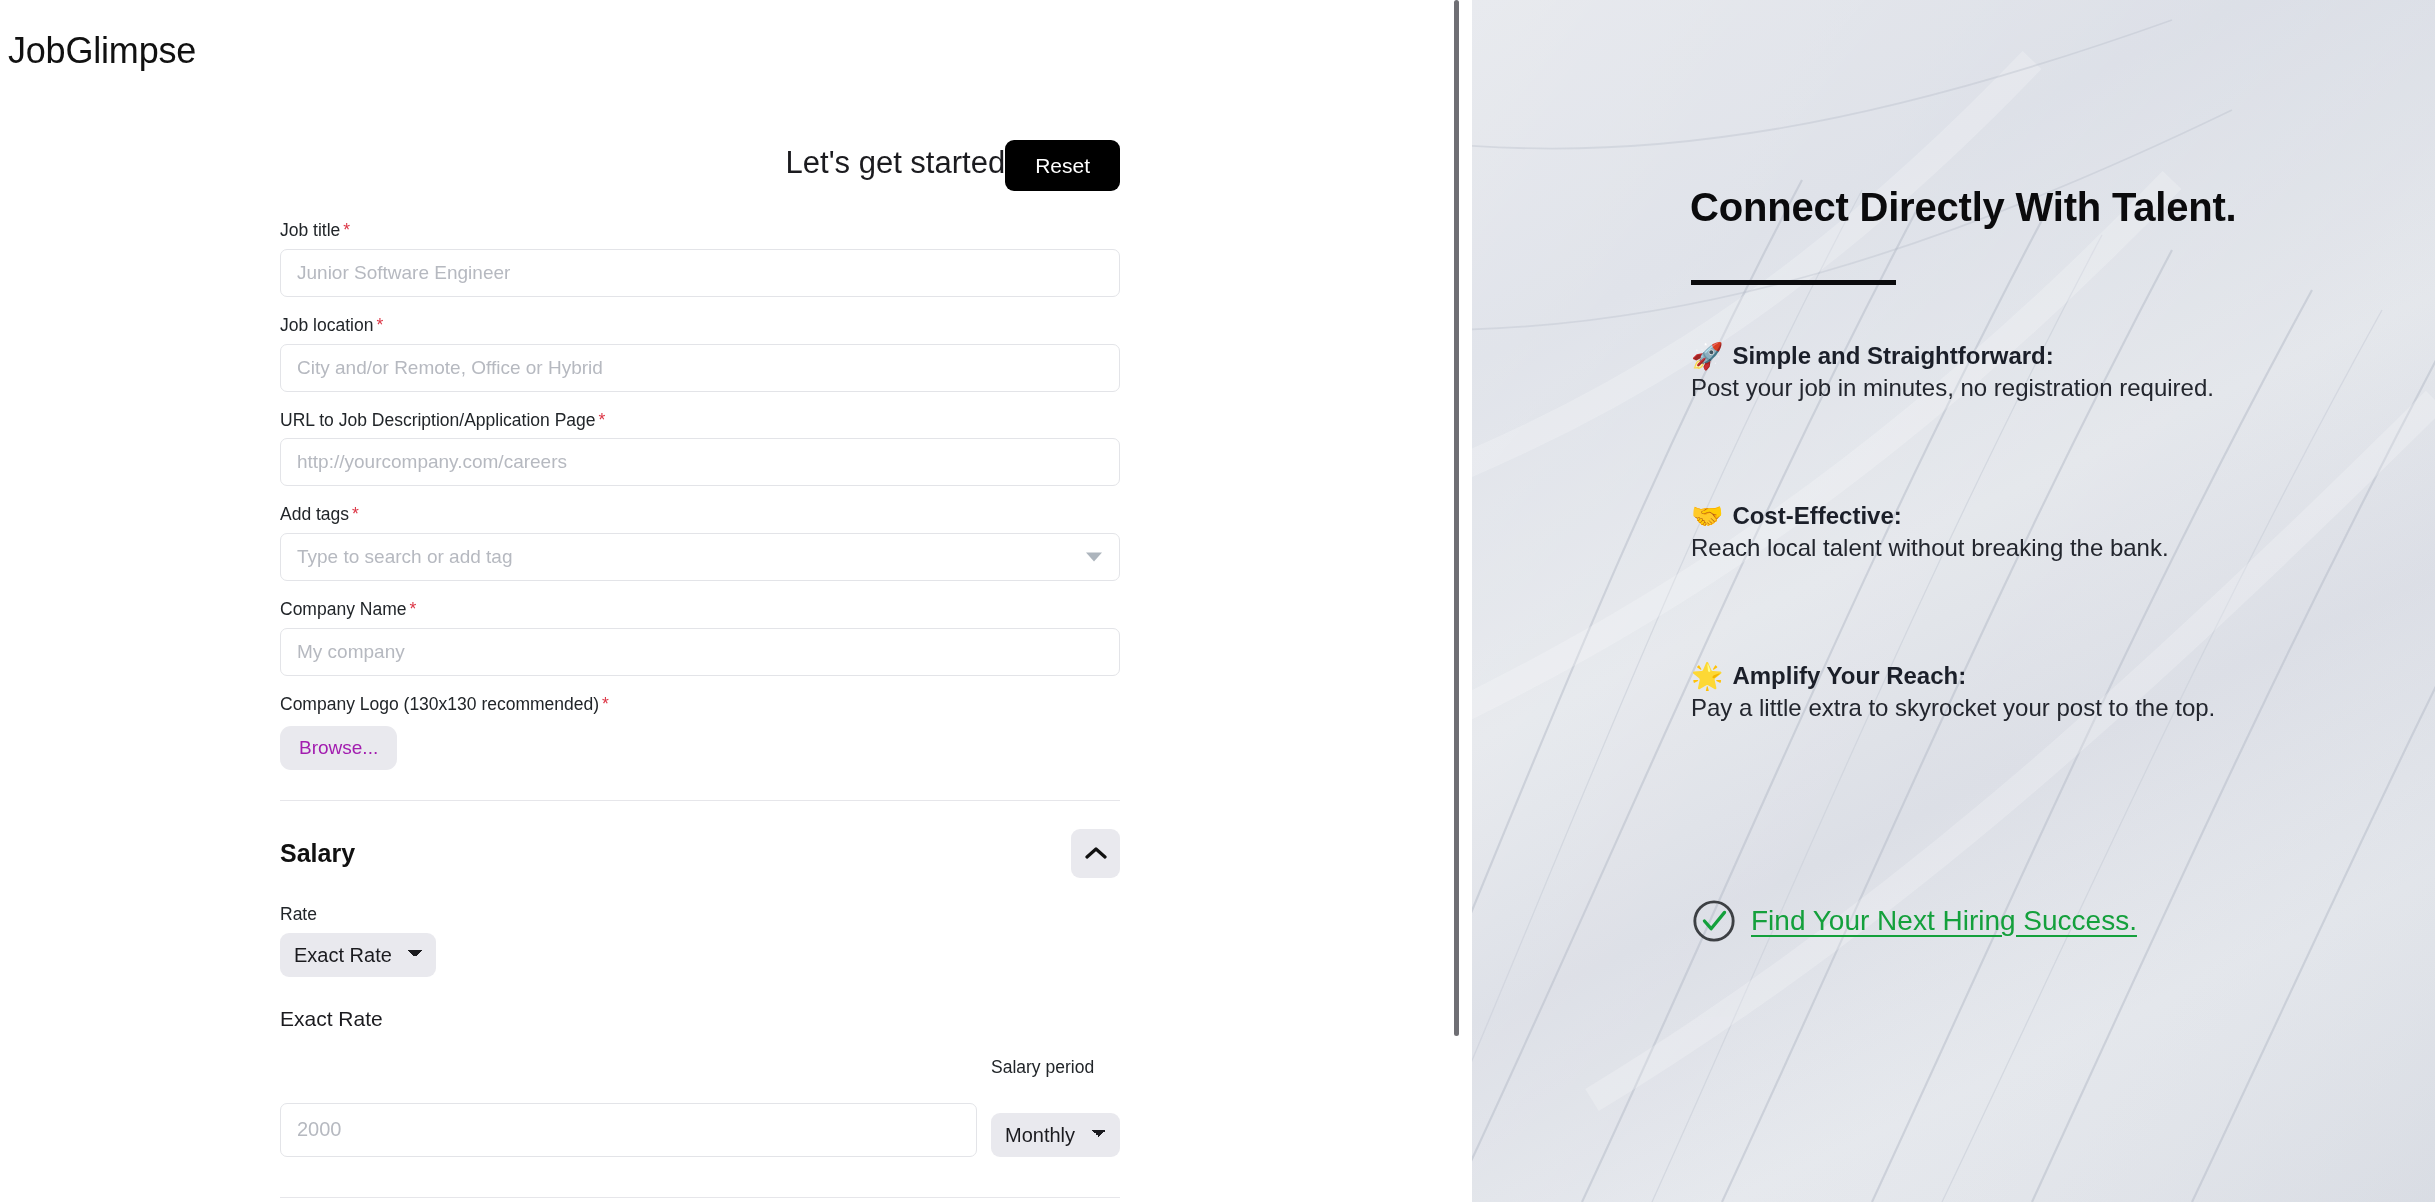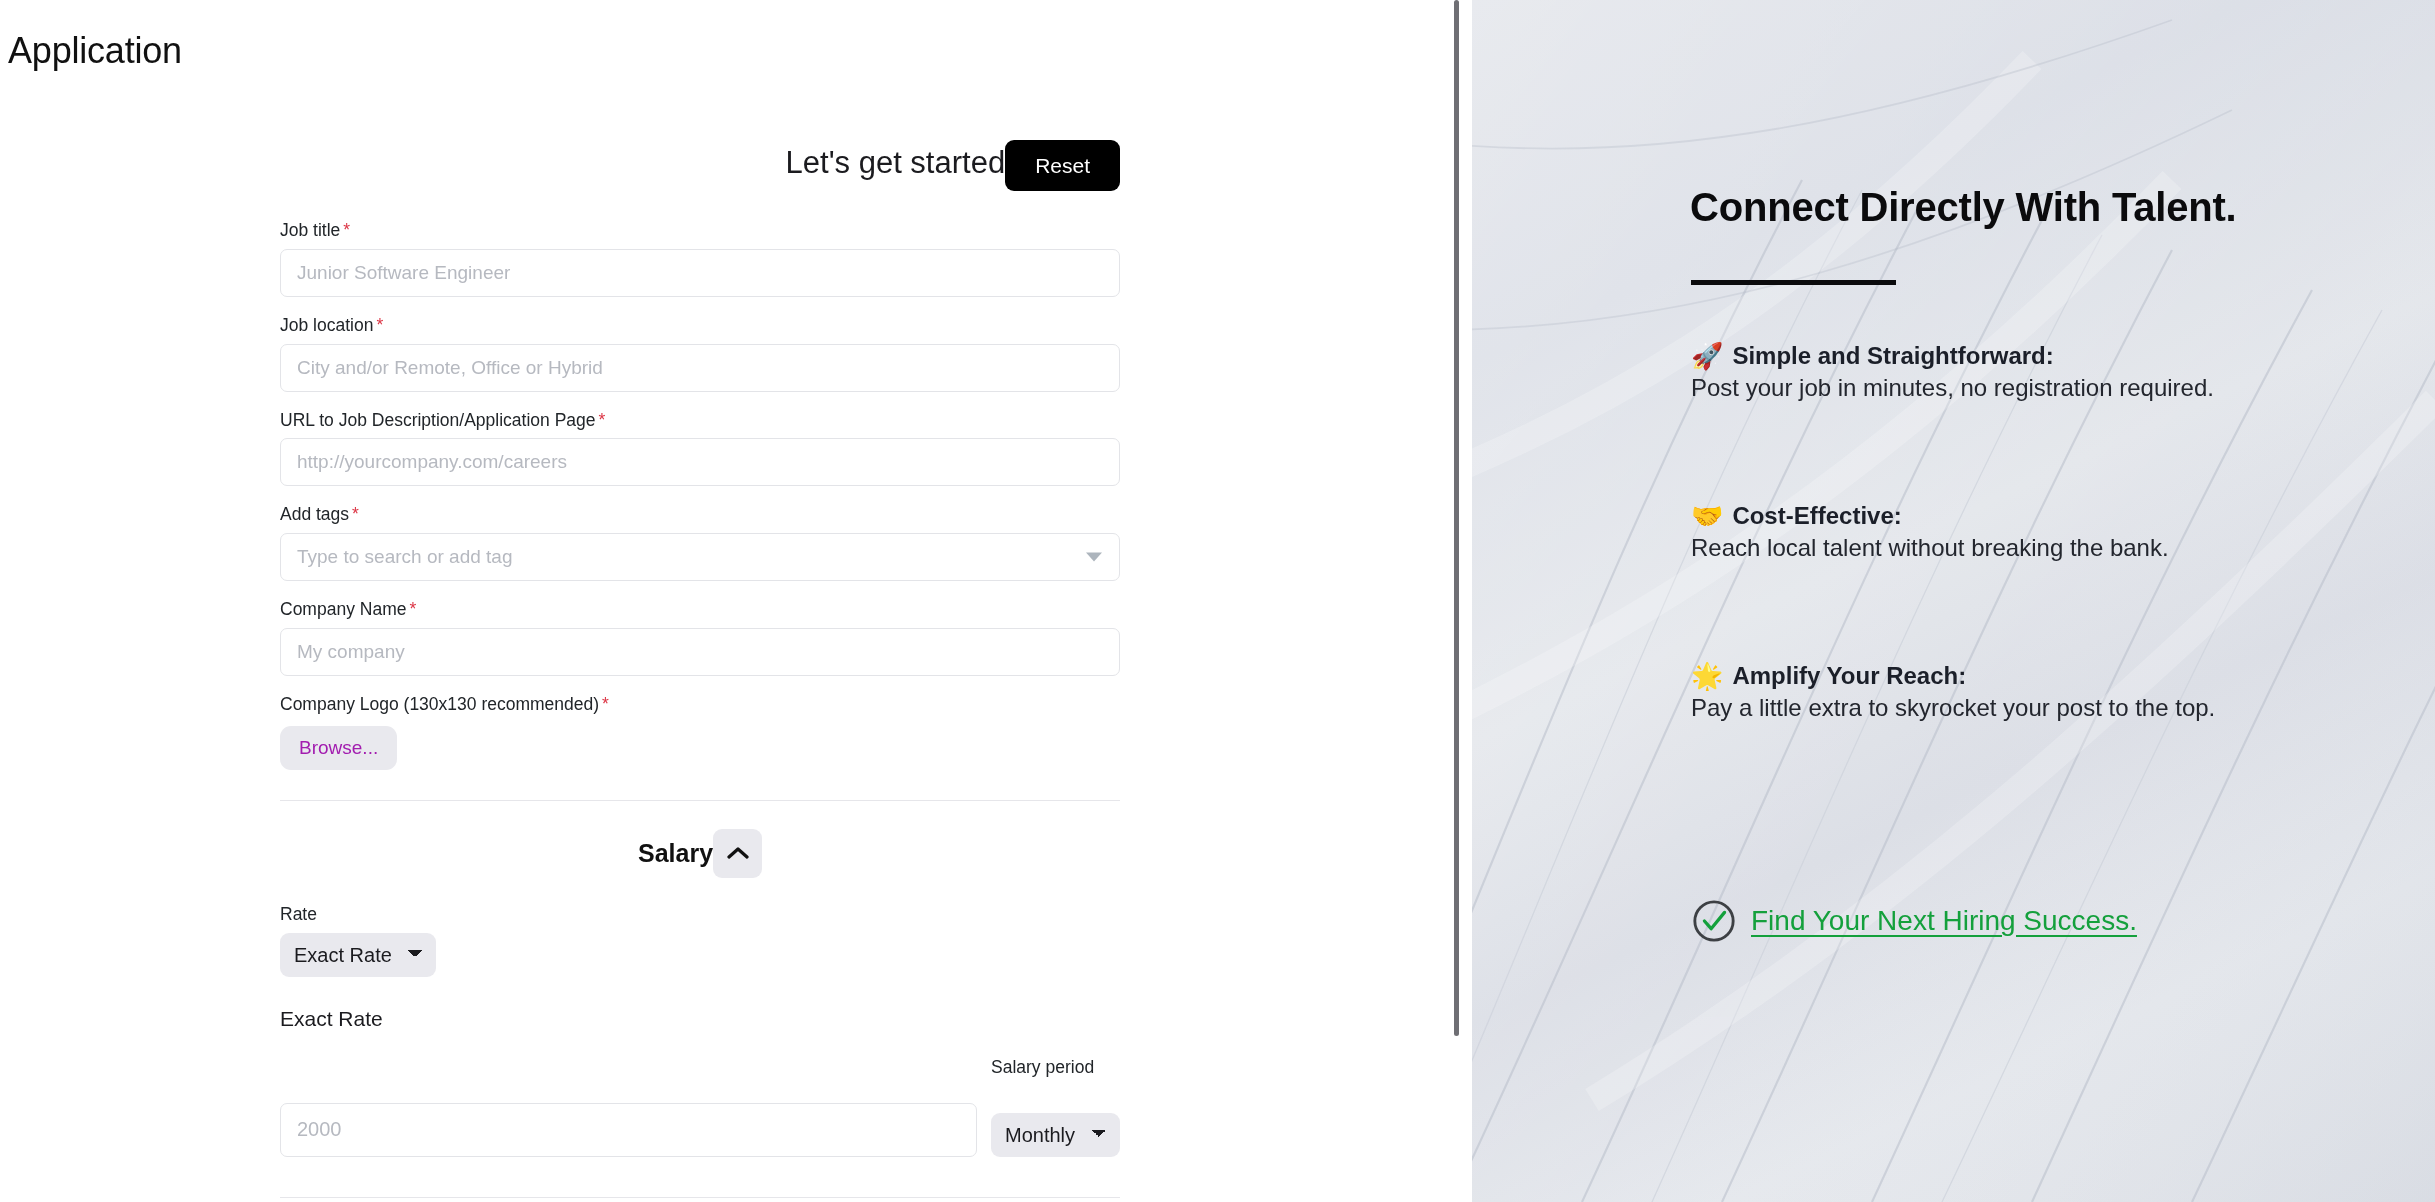--- a/index.html
+++ b/index.html
@@ -123,21 +123,21 @@
   .divider {
     width: 840px;
     height: 1px;
     background: #e6e6ea;
     margin: 30px 0 0 0;
   }
 
   .section-head {
     display: flex;
     align-items: center;
-    justify-content: center;
+    justify-content: space-between;
     width: 840px;
     margin-top: 28px;
   }
   .section-title {
     font-size: 25px;
     font-weight: bold;
     color: #111111;
   }
   .collapse-btn {
     width: 49px;
@@ -320,21 +320,21 @@
     white-space: nowrap;
   }
 </style>
 </head>
 <body>
 
 <div class="app">
 
   <div class="left-pane">
 
-    <div class="brand">Application</div>
+    <div class="brand">JobGlimpse</div>
 
     <div class="form-col">
 
       <div class="form-head">
         <div class="page-title">Let's get started</div>
         <button class="reset-btn">Reset</button>
       </div>
 
       
       <div class="field">

